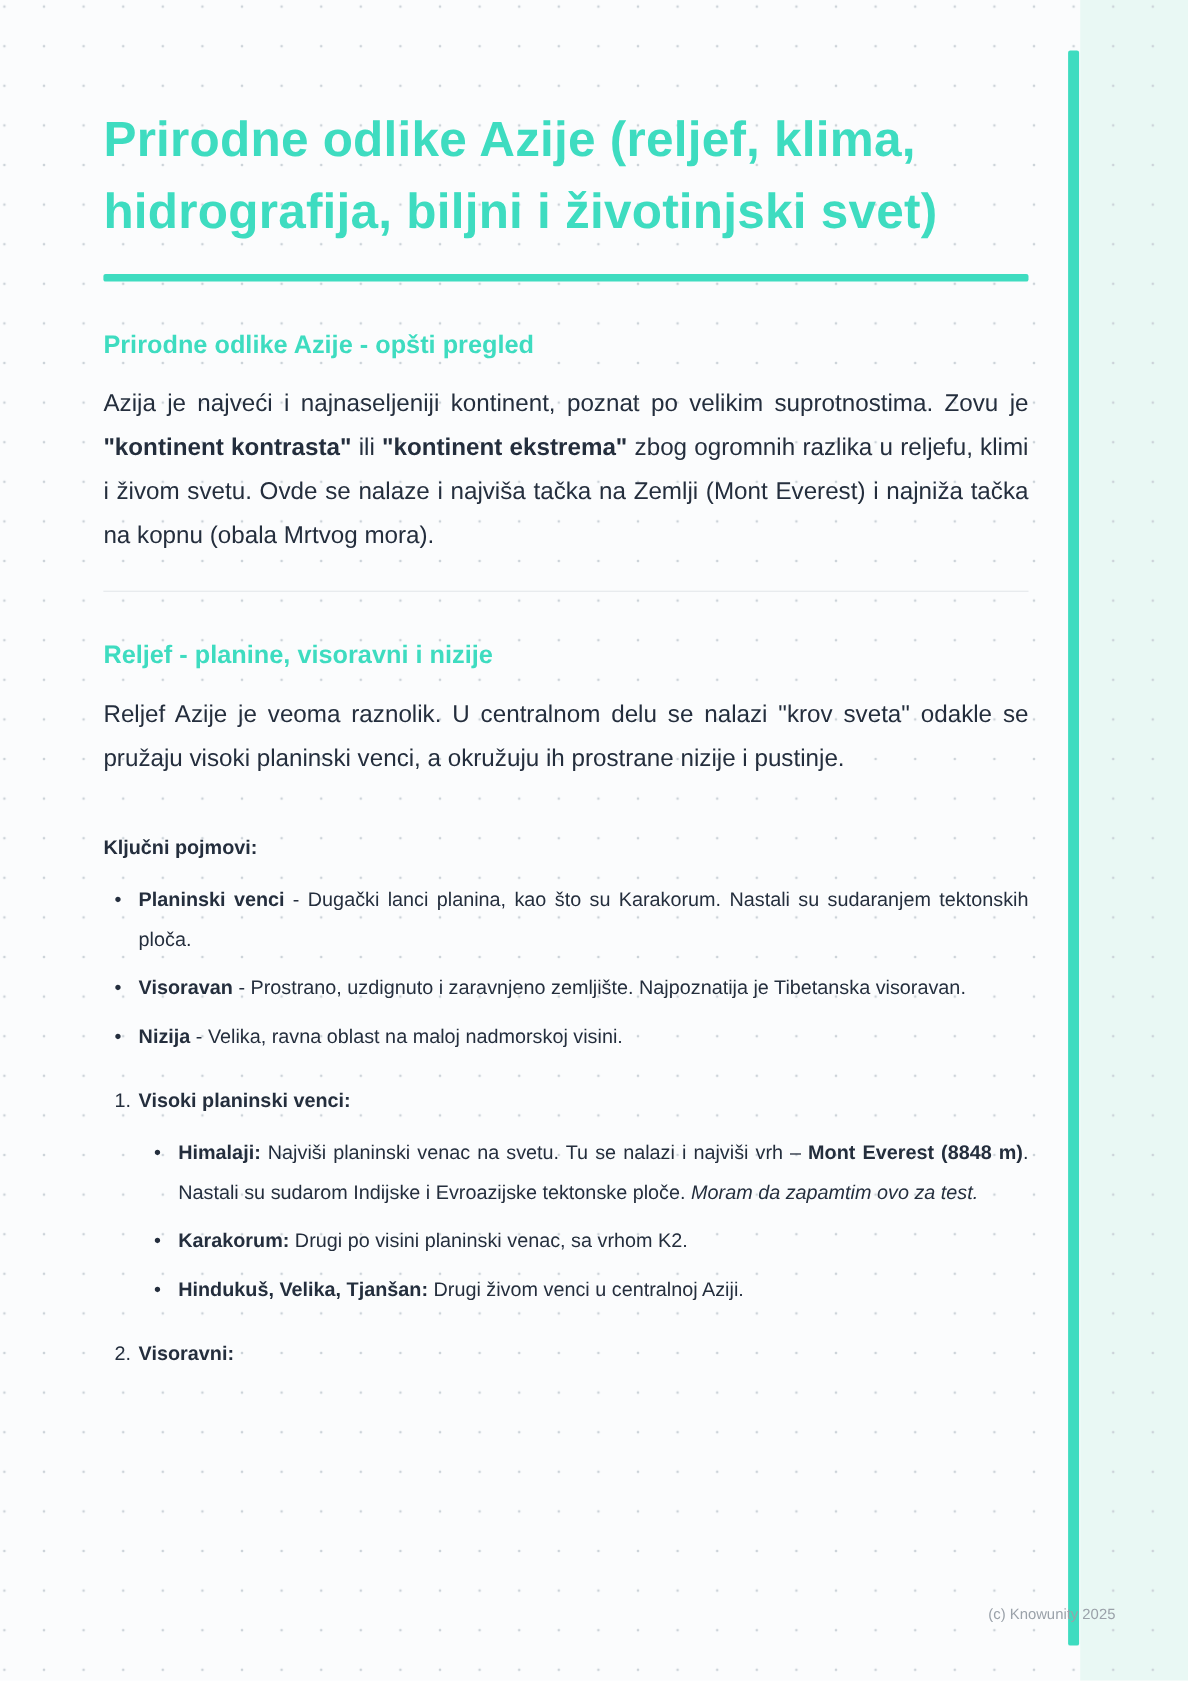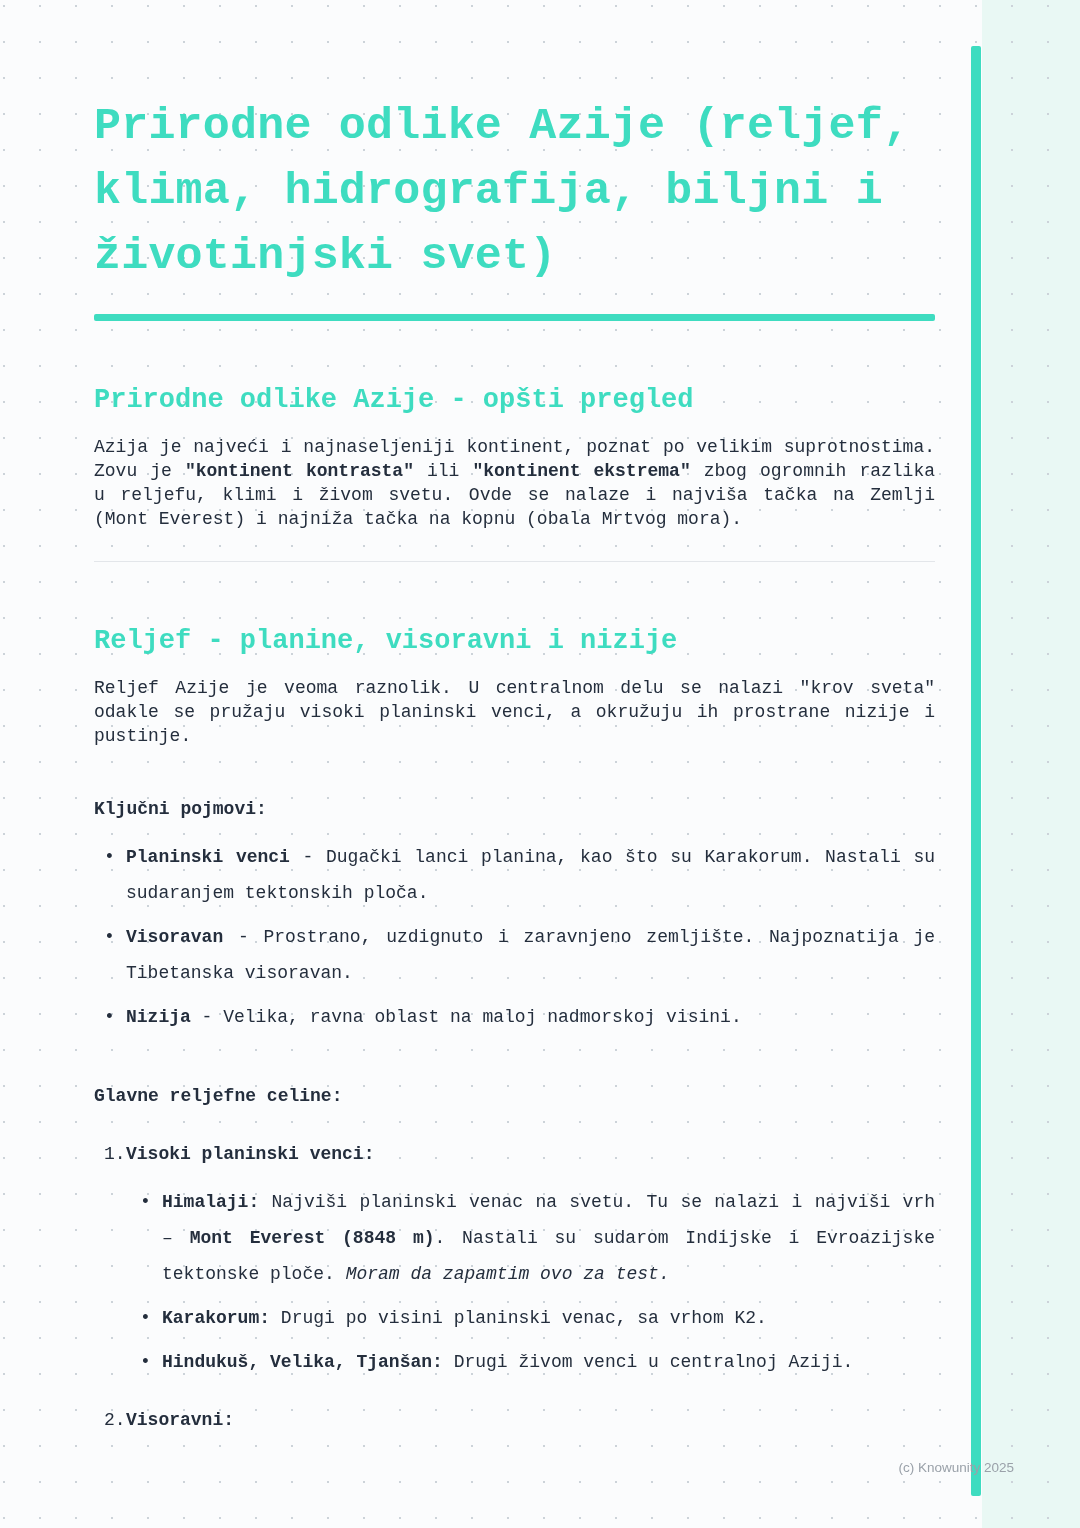--- a/index.html
+++ b/index.html
@@ -35,46 +35,45 @@
     width: 10px; height: 1450px;
     background: var(--accent);
     border-radius: 2px;
     z-index: 2;
   }
   .content {
     position: absolute;
     left: 94px; top: 0;
     width: 841px;
     z-index: 3;
-    font-family: Liberation Mono, monospace;
   }
   .title {
     margin-top: 94px;
     font-size: 45px;
     font-weight: 800;
     line-height: 65px;
     letter-spacing: 0.2px;
     color: var(--accent);
   }
   .title-rule {
     margin-top: 25px;
     height: 7px;
     background: var(--accent);
     border-radius: 2px;
   }
   .heading {
-    margin-top: 64px;
-    font-size: 27px;
+    margin-top: 44px;
+    font-size: 23px;
     font-weight: 800;
     color: var(--accent);
   }
   .para {
     margin-top: 20px;
-    font-size: 18px;
-    line-height: 24px;
+    font-size: 22px;
+    line-height: 40px;
     text-align: justify;
   }
   .divider {
     border: none;
     border-top: 1px solid #e3e6ea;
     margin: 30px 0 12px;
   }
   .subhead {
     margin-top: 43px;
     font-size: 18px;
@@ -145,21 +144,20 @@
         <li>
           <span class="marker">•</span>
           <span class="li-text"><span class="b">Visoravan</span><span> - Prostrano, uzdignuto i zaravnjeno zemljište. Najpoznatija je Tibetanska visoravan.</span></span>
         </li>
         <li>
           <span class="marker">•</span>
           <span class="li-text"><span class="b">Nizija</span><span> - Velika, ravna oblast na maloj nadmorskoj visini.</span></span>
         </li>
       </ul>
 
-      <p class="subhead">Glavne reljefne celine:</p>
 
       <div class="num-list">
 
         <div class="num-item">
           <span class="num">1.</span>
           <span class="num-label">Visoki planinski venci:</span>
         </div>
 
         <ul class="sub-bullets">
           <li>

